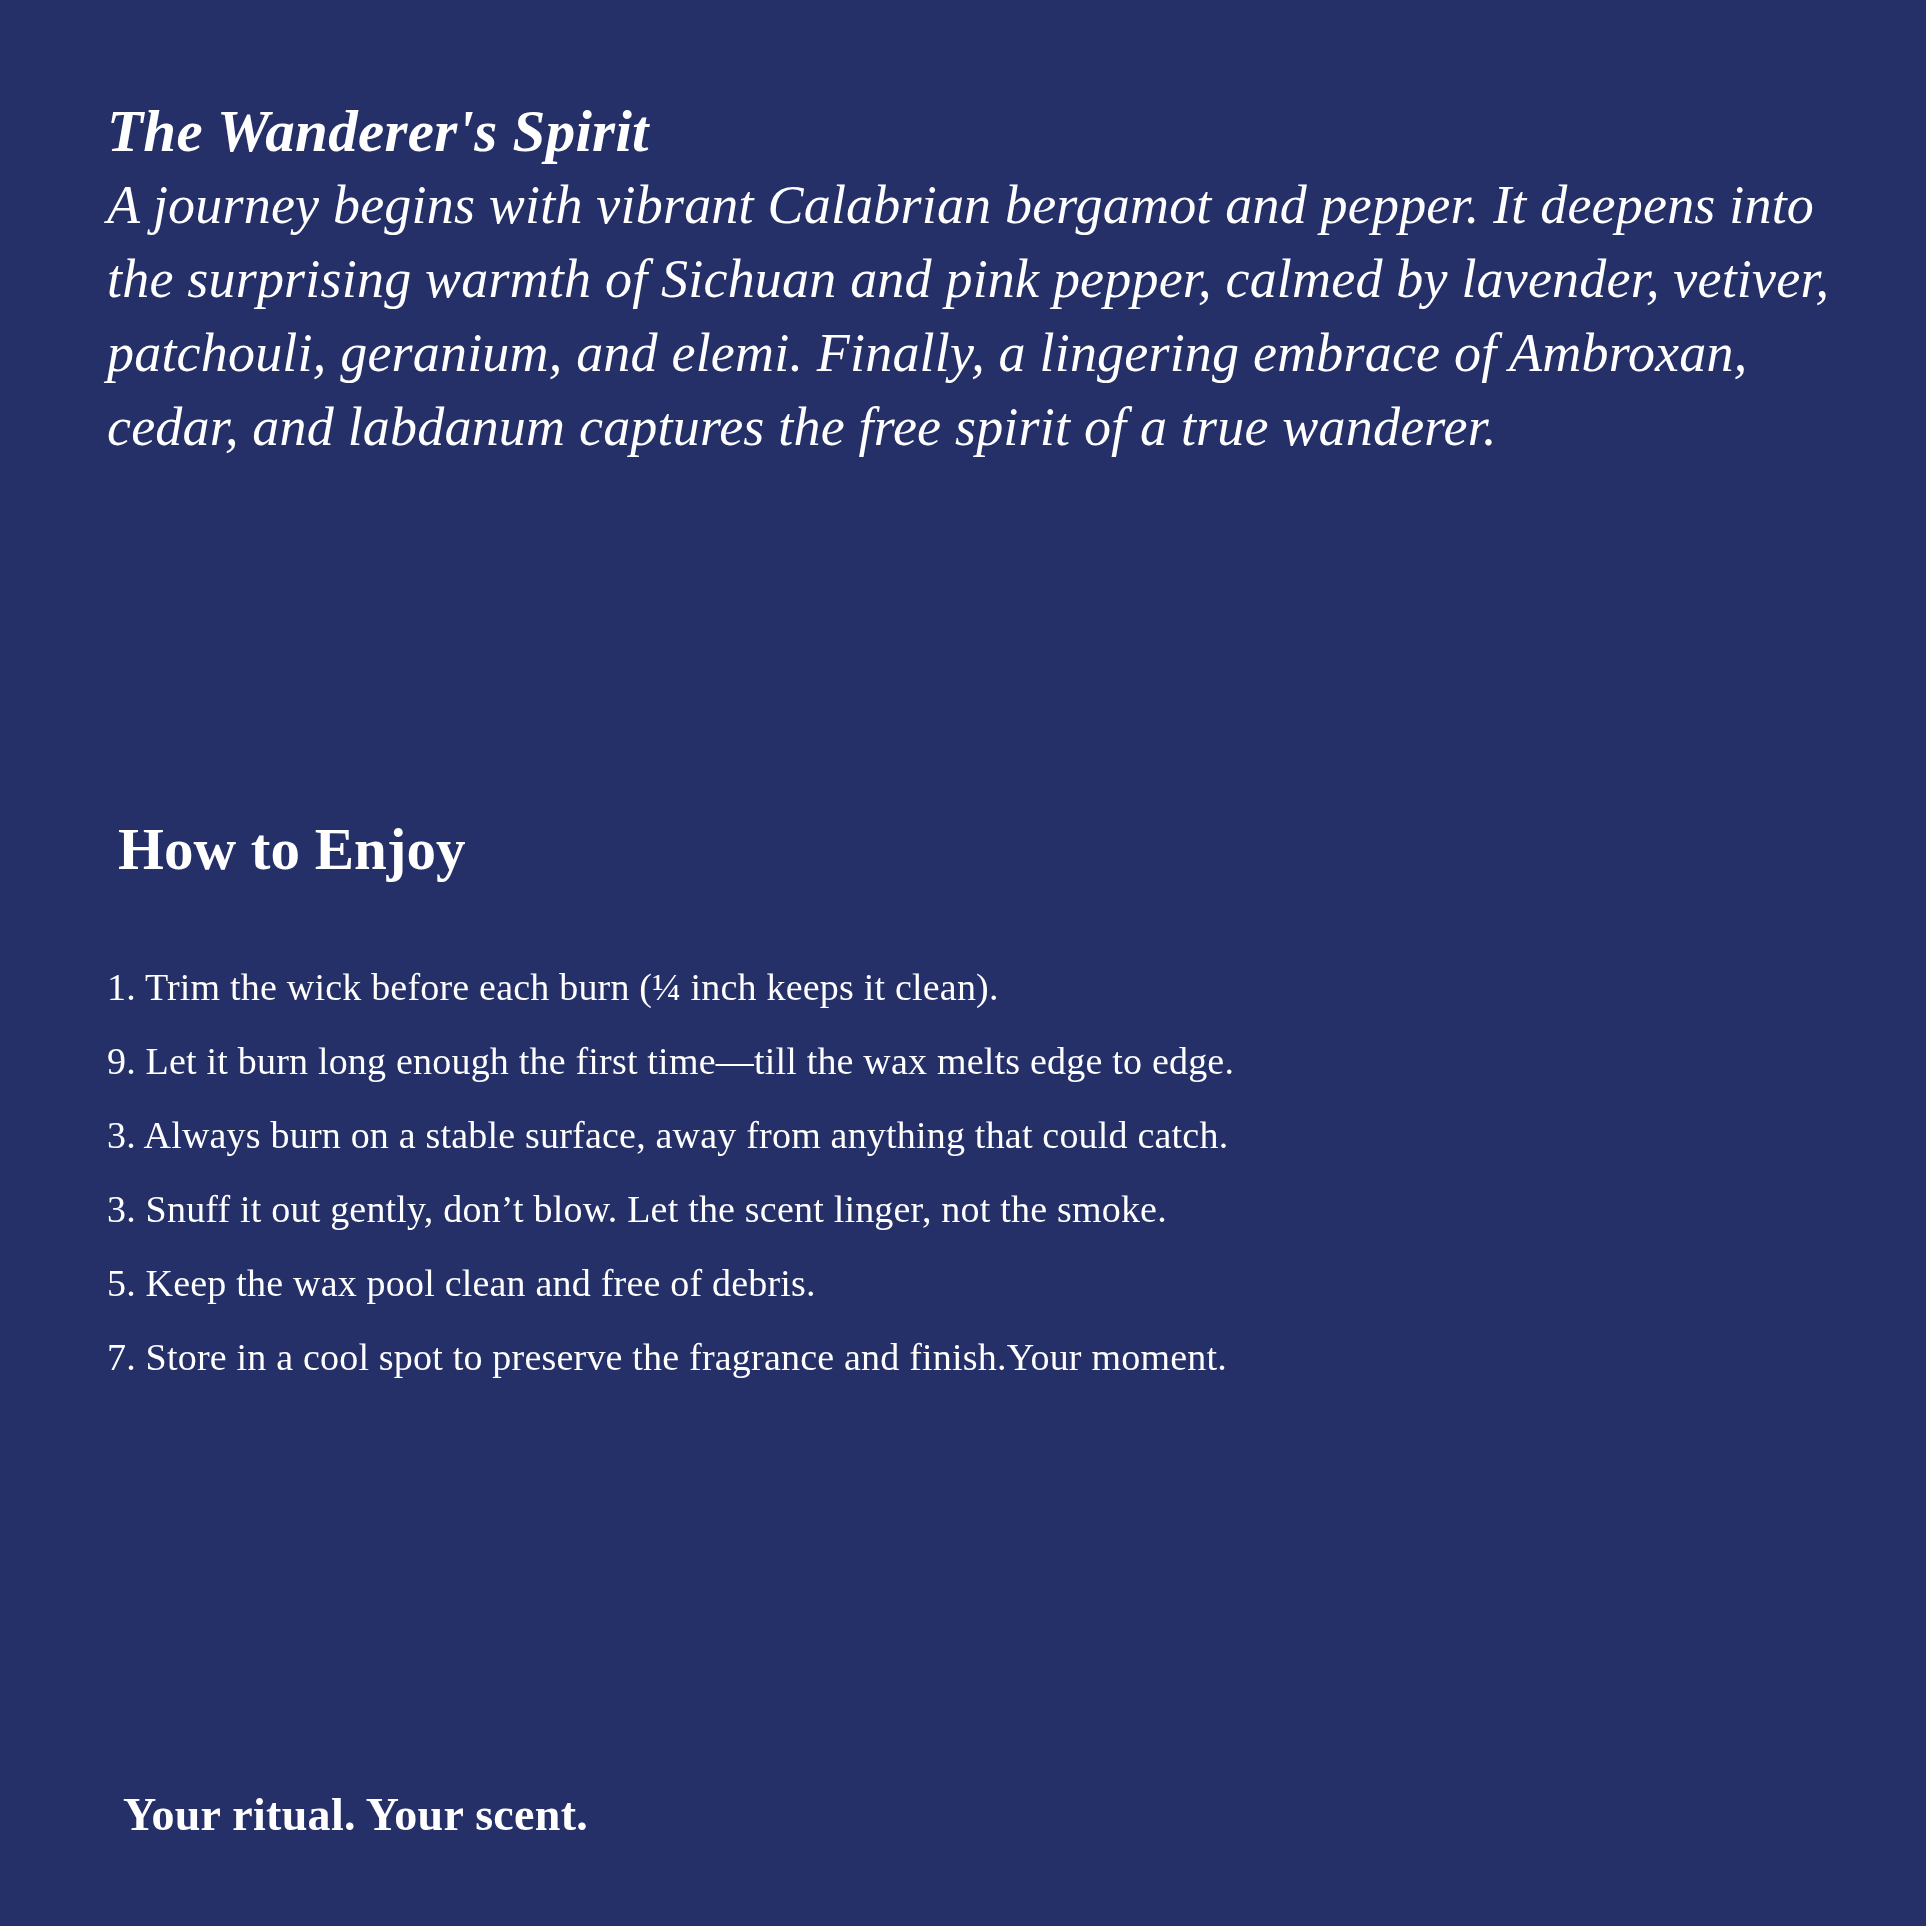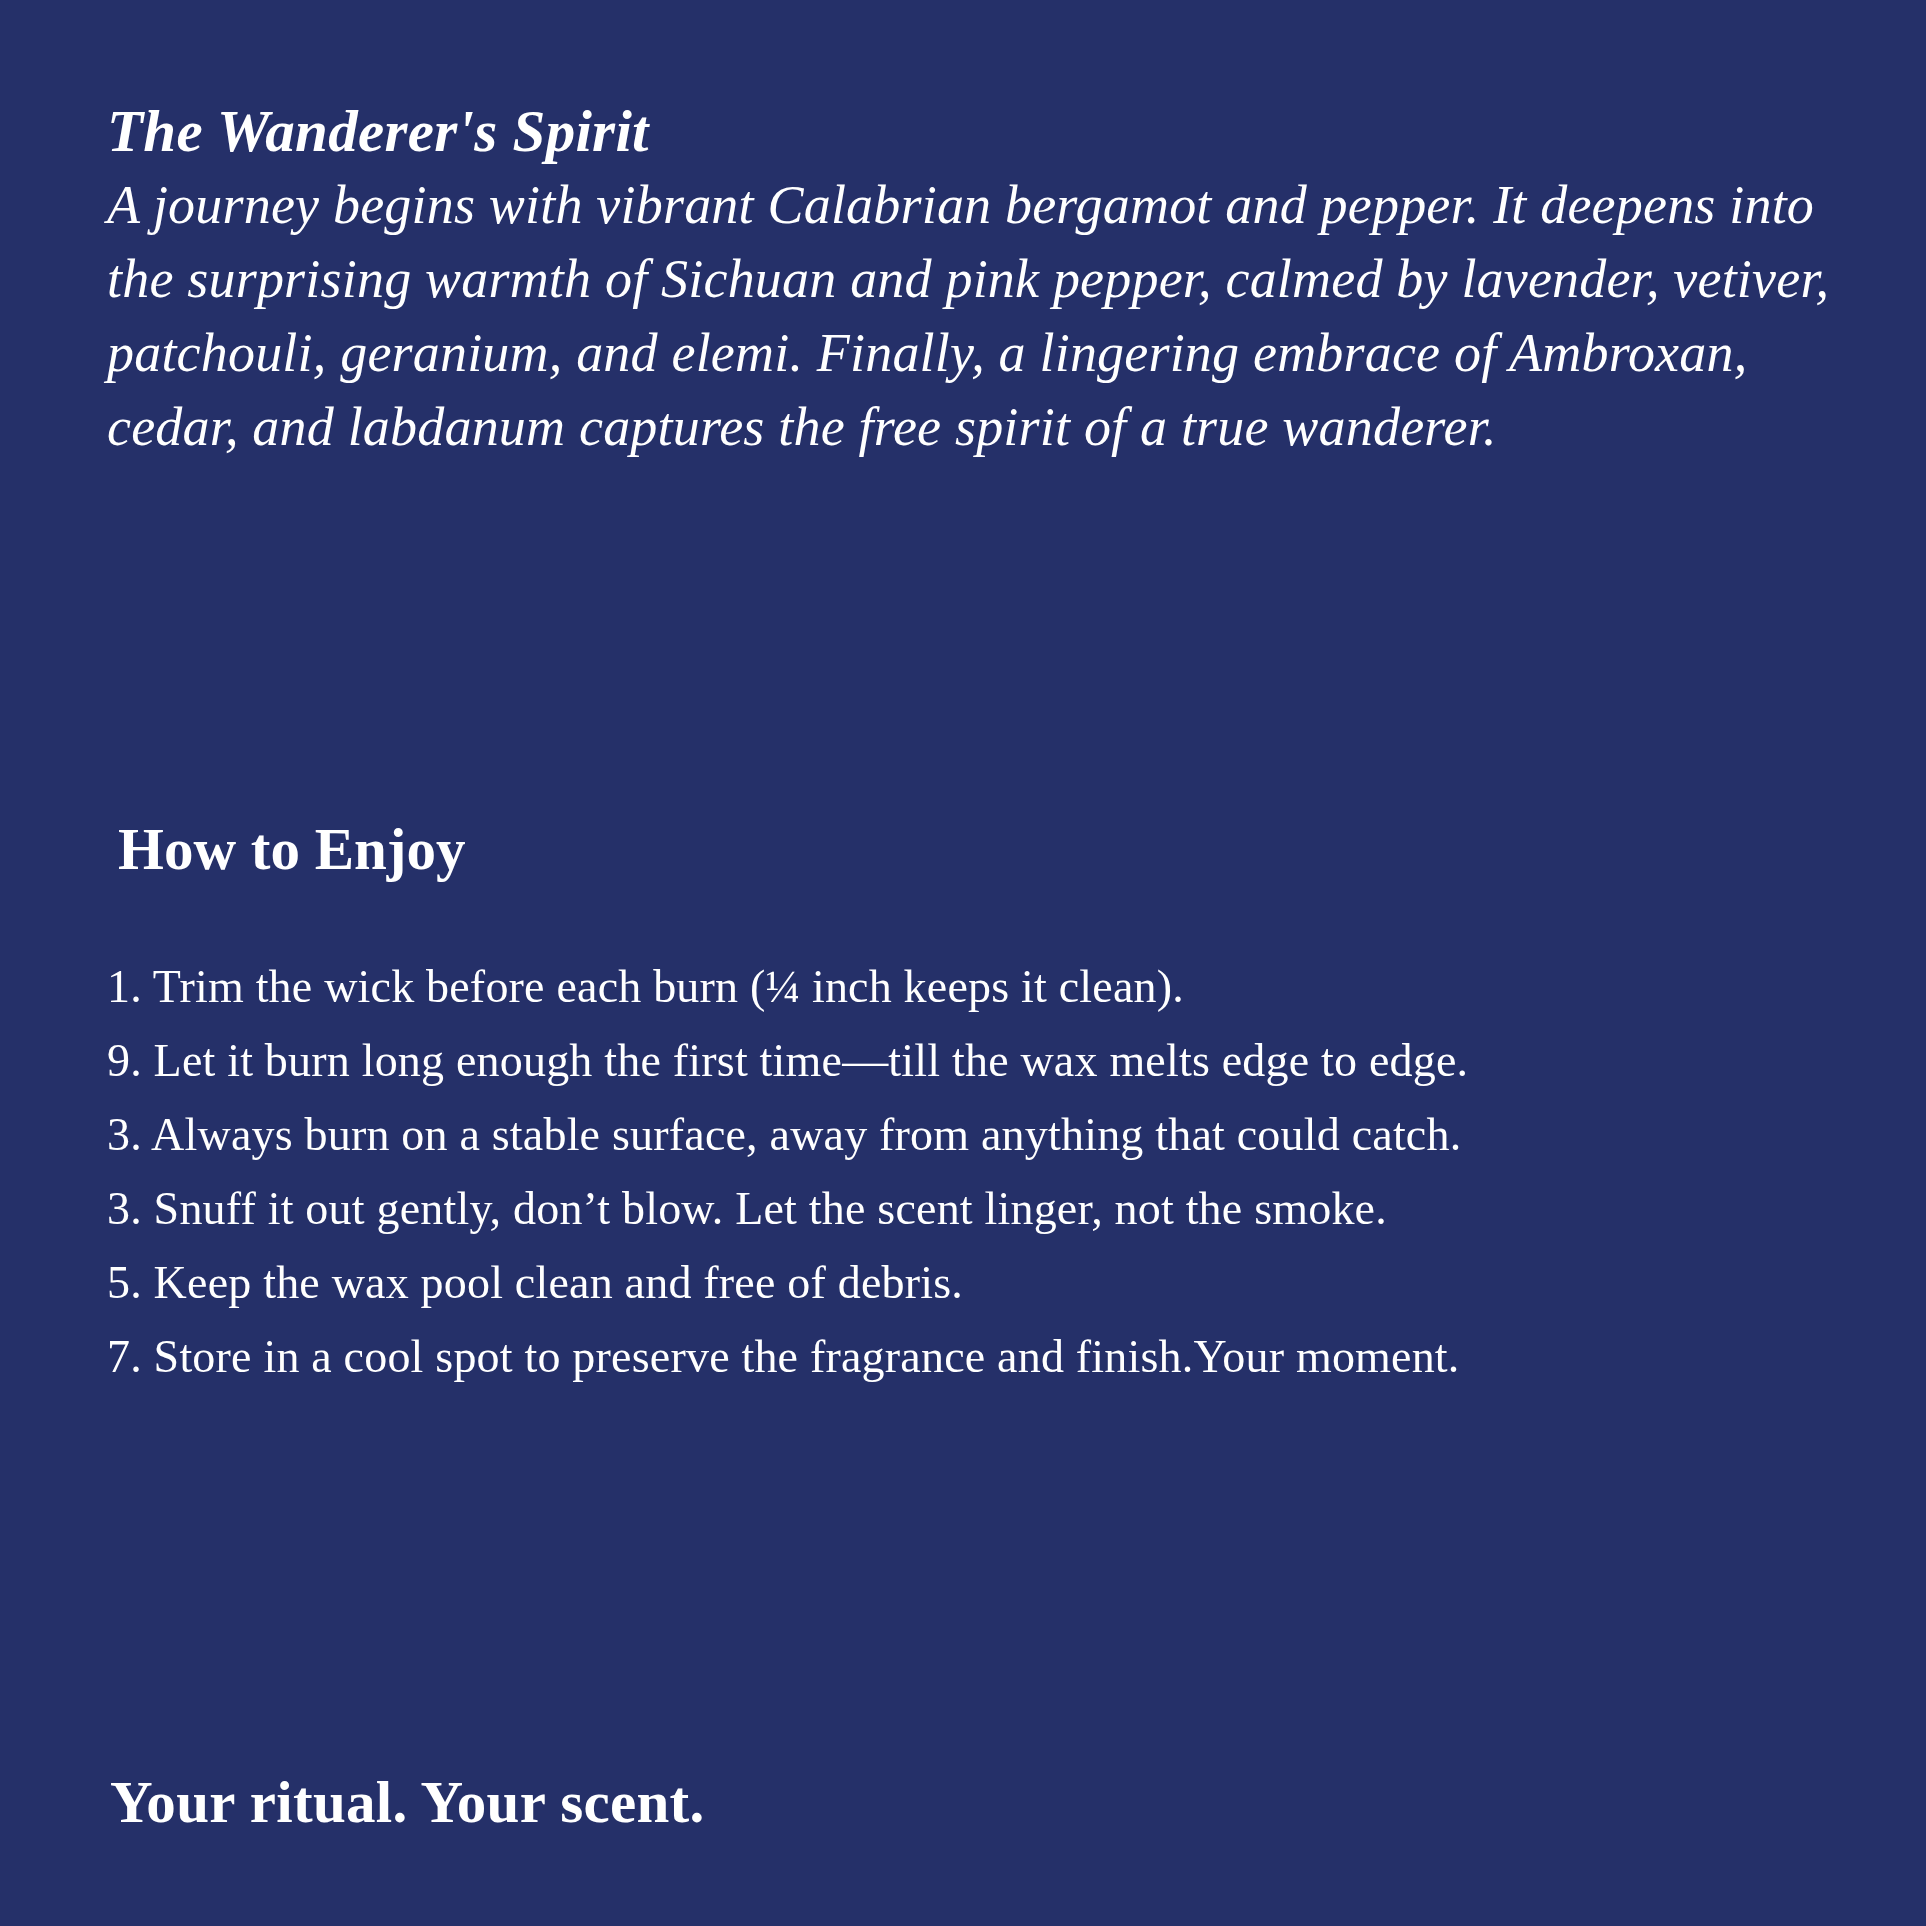--- a/index.html
+++ b/index.html
@@ -46,36 +46,36 @@
       margin: 11px;
     }
     .steps {
       position: absolute;
       left: 107px;
       top: 950px;
       width: 1743px;
       margin: 0;
       padding: 0;
       list-style: none;
-      font-size: 46px;
+      font-size: 38px;
       line-height: 74px;
       letter-spacing: 0.2px;
     }
     .steps li {
       margin: 0;
       padding: 0;
     }
     .closing {
       position: absolute;
       left: 107px;
       top: 1762px;
       font-weight: bold;
-      font-size: 59px;
+      font-size: 46px;
       line-height: 74px;
-      margin: 3px;
+      margin: 16px;
       letter-spacing: 0.3px;
     }
   </style>
 </head>
 <body>
 
 <div class="page">
   <h1 class="title">The Wanderer's Spirit</h1>
   <p class="desc">A journey begins with vibrant Calabrian bergamot and pepper. It deepens into the surprising warmth of  Sichuan and pink pepper, calmed by lavender, vetiver, patchouli, geranium, and elemi. Finally, a lingering embrace of  Ambroxan, cedar, and labdanum captures the free spirit of  a true wanderer.</p>
 </div>

